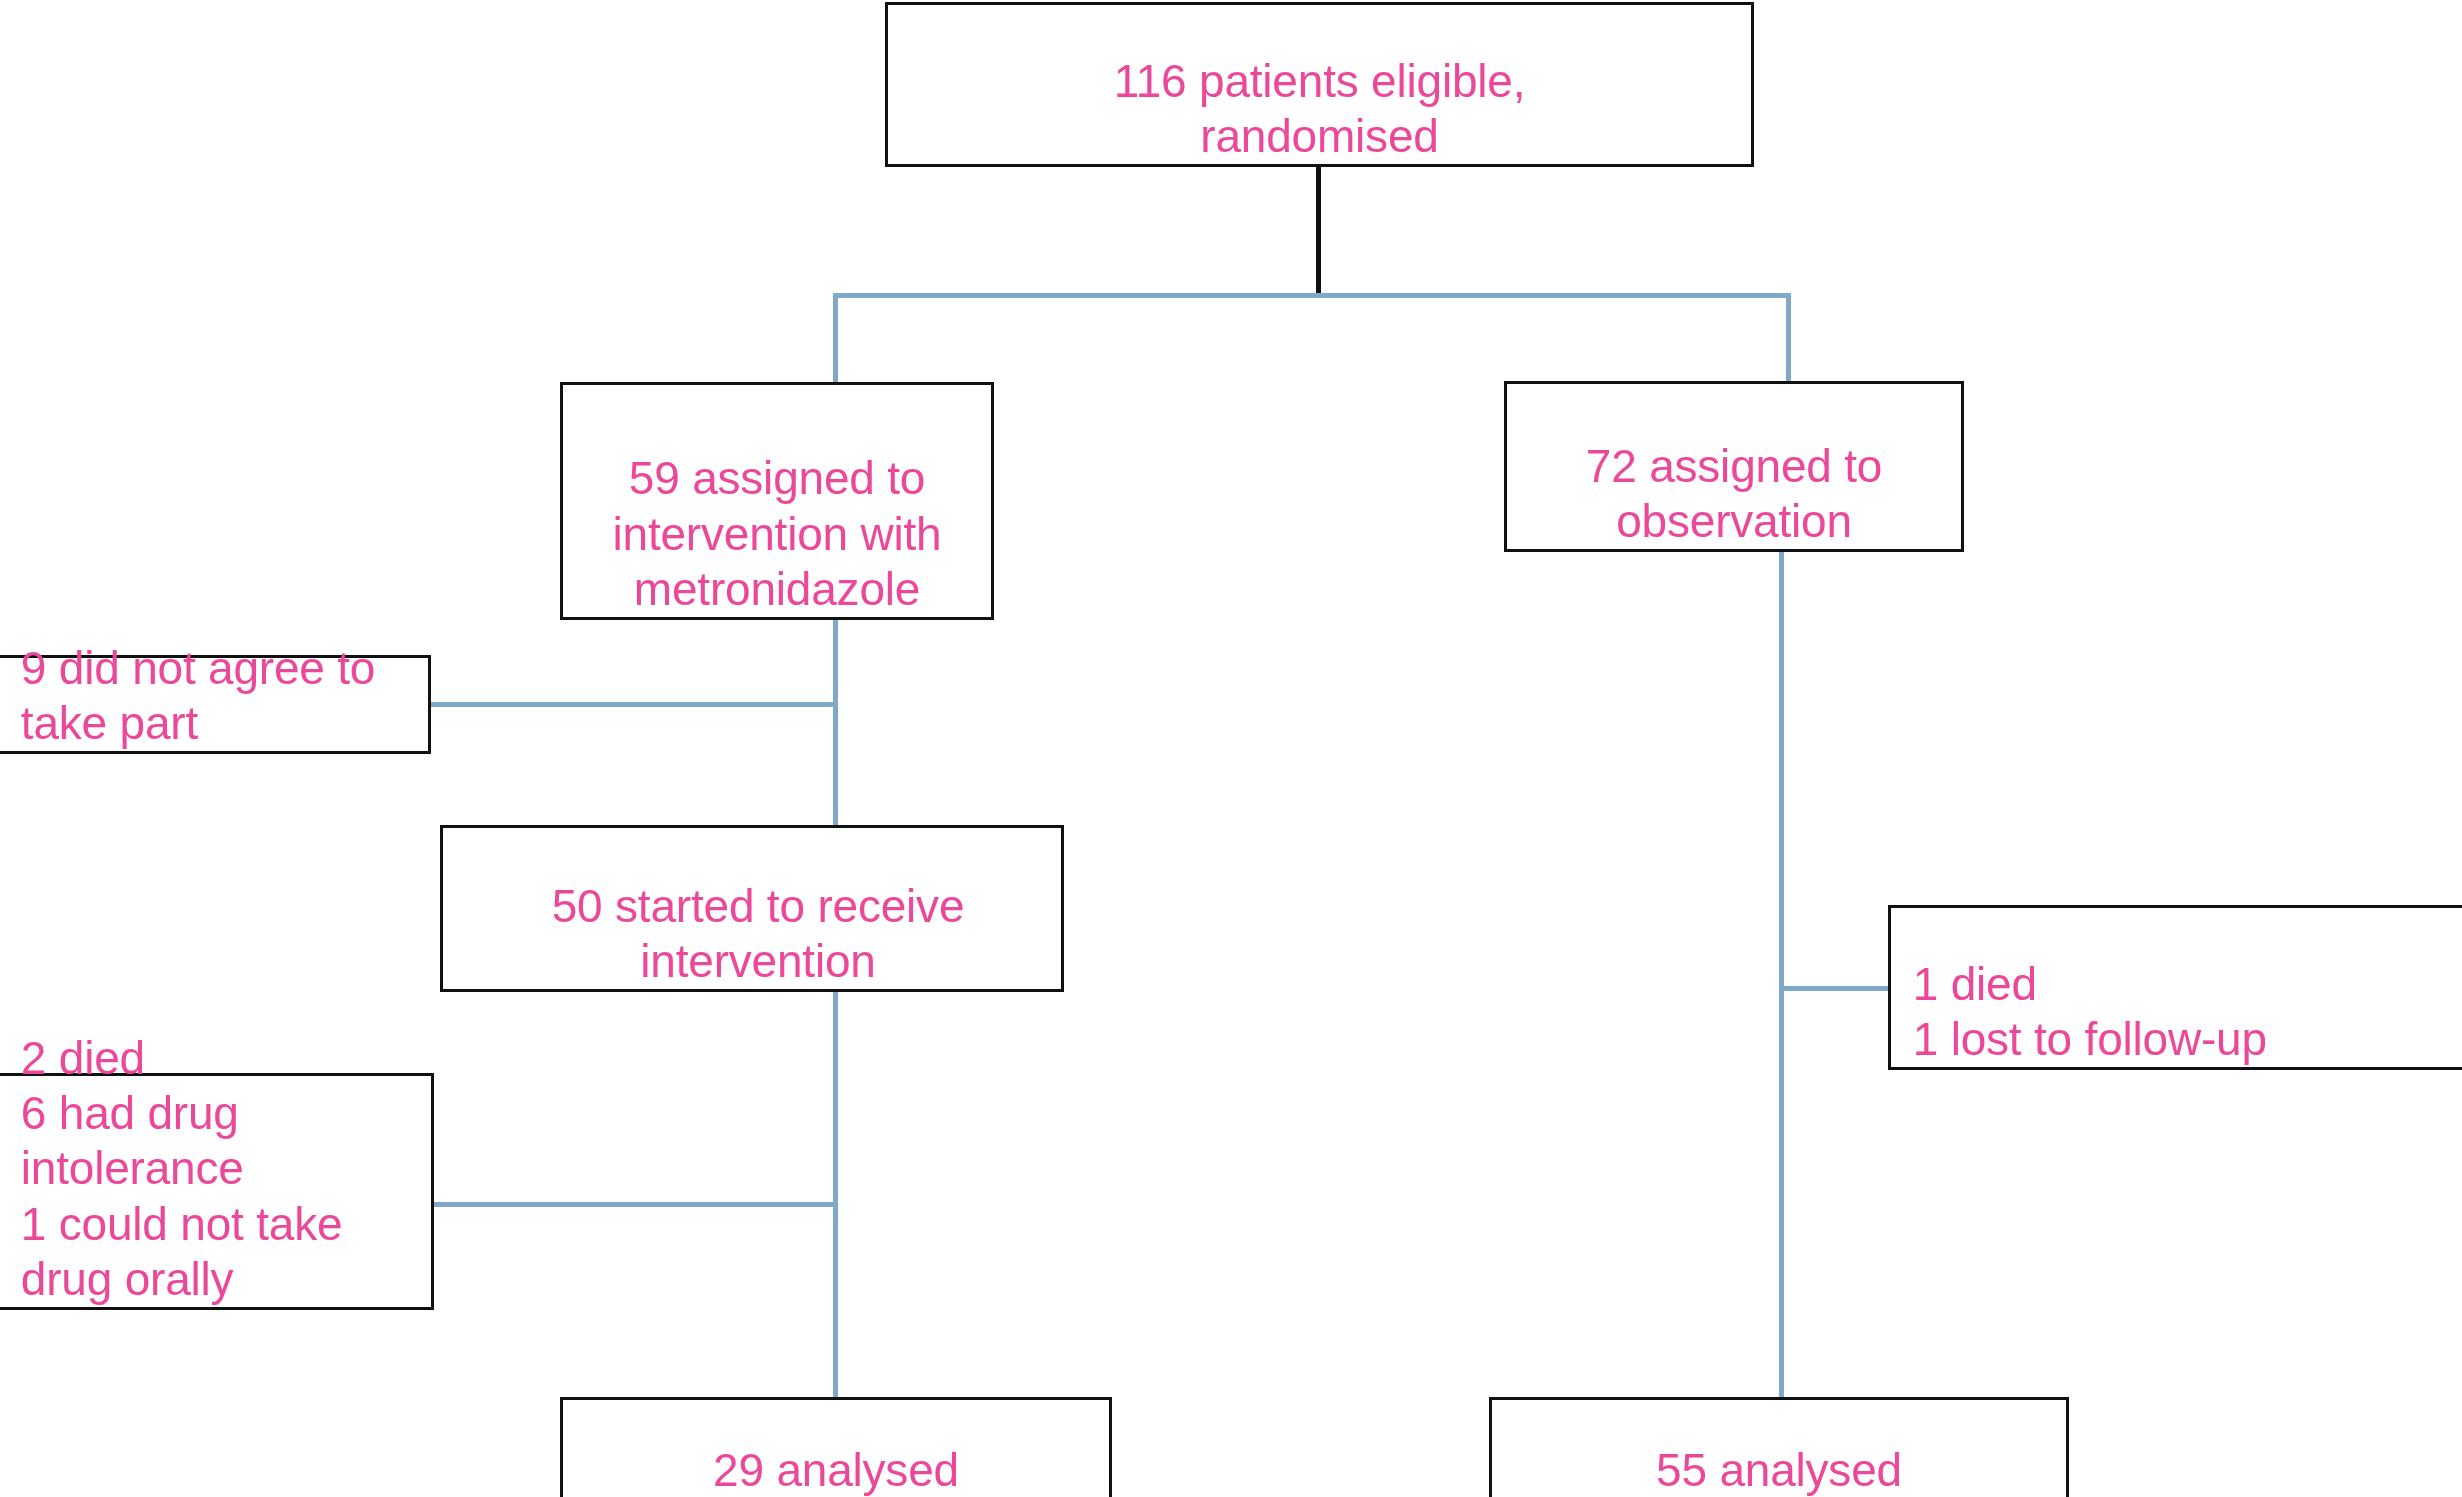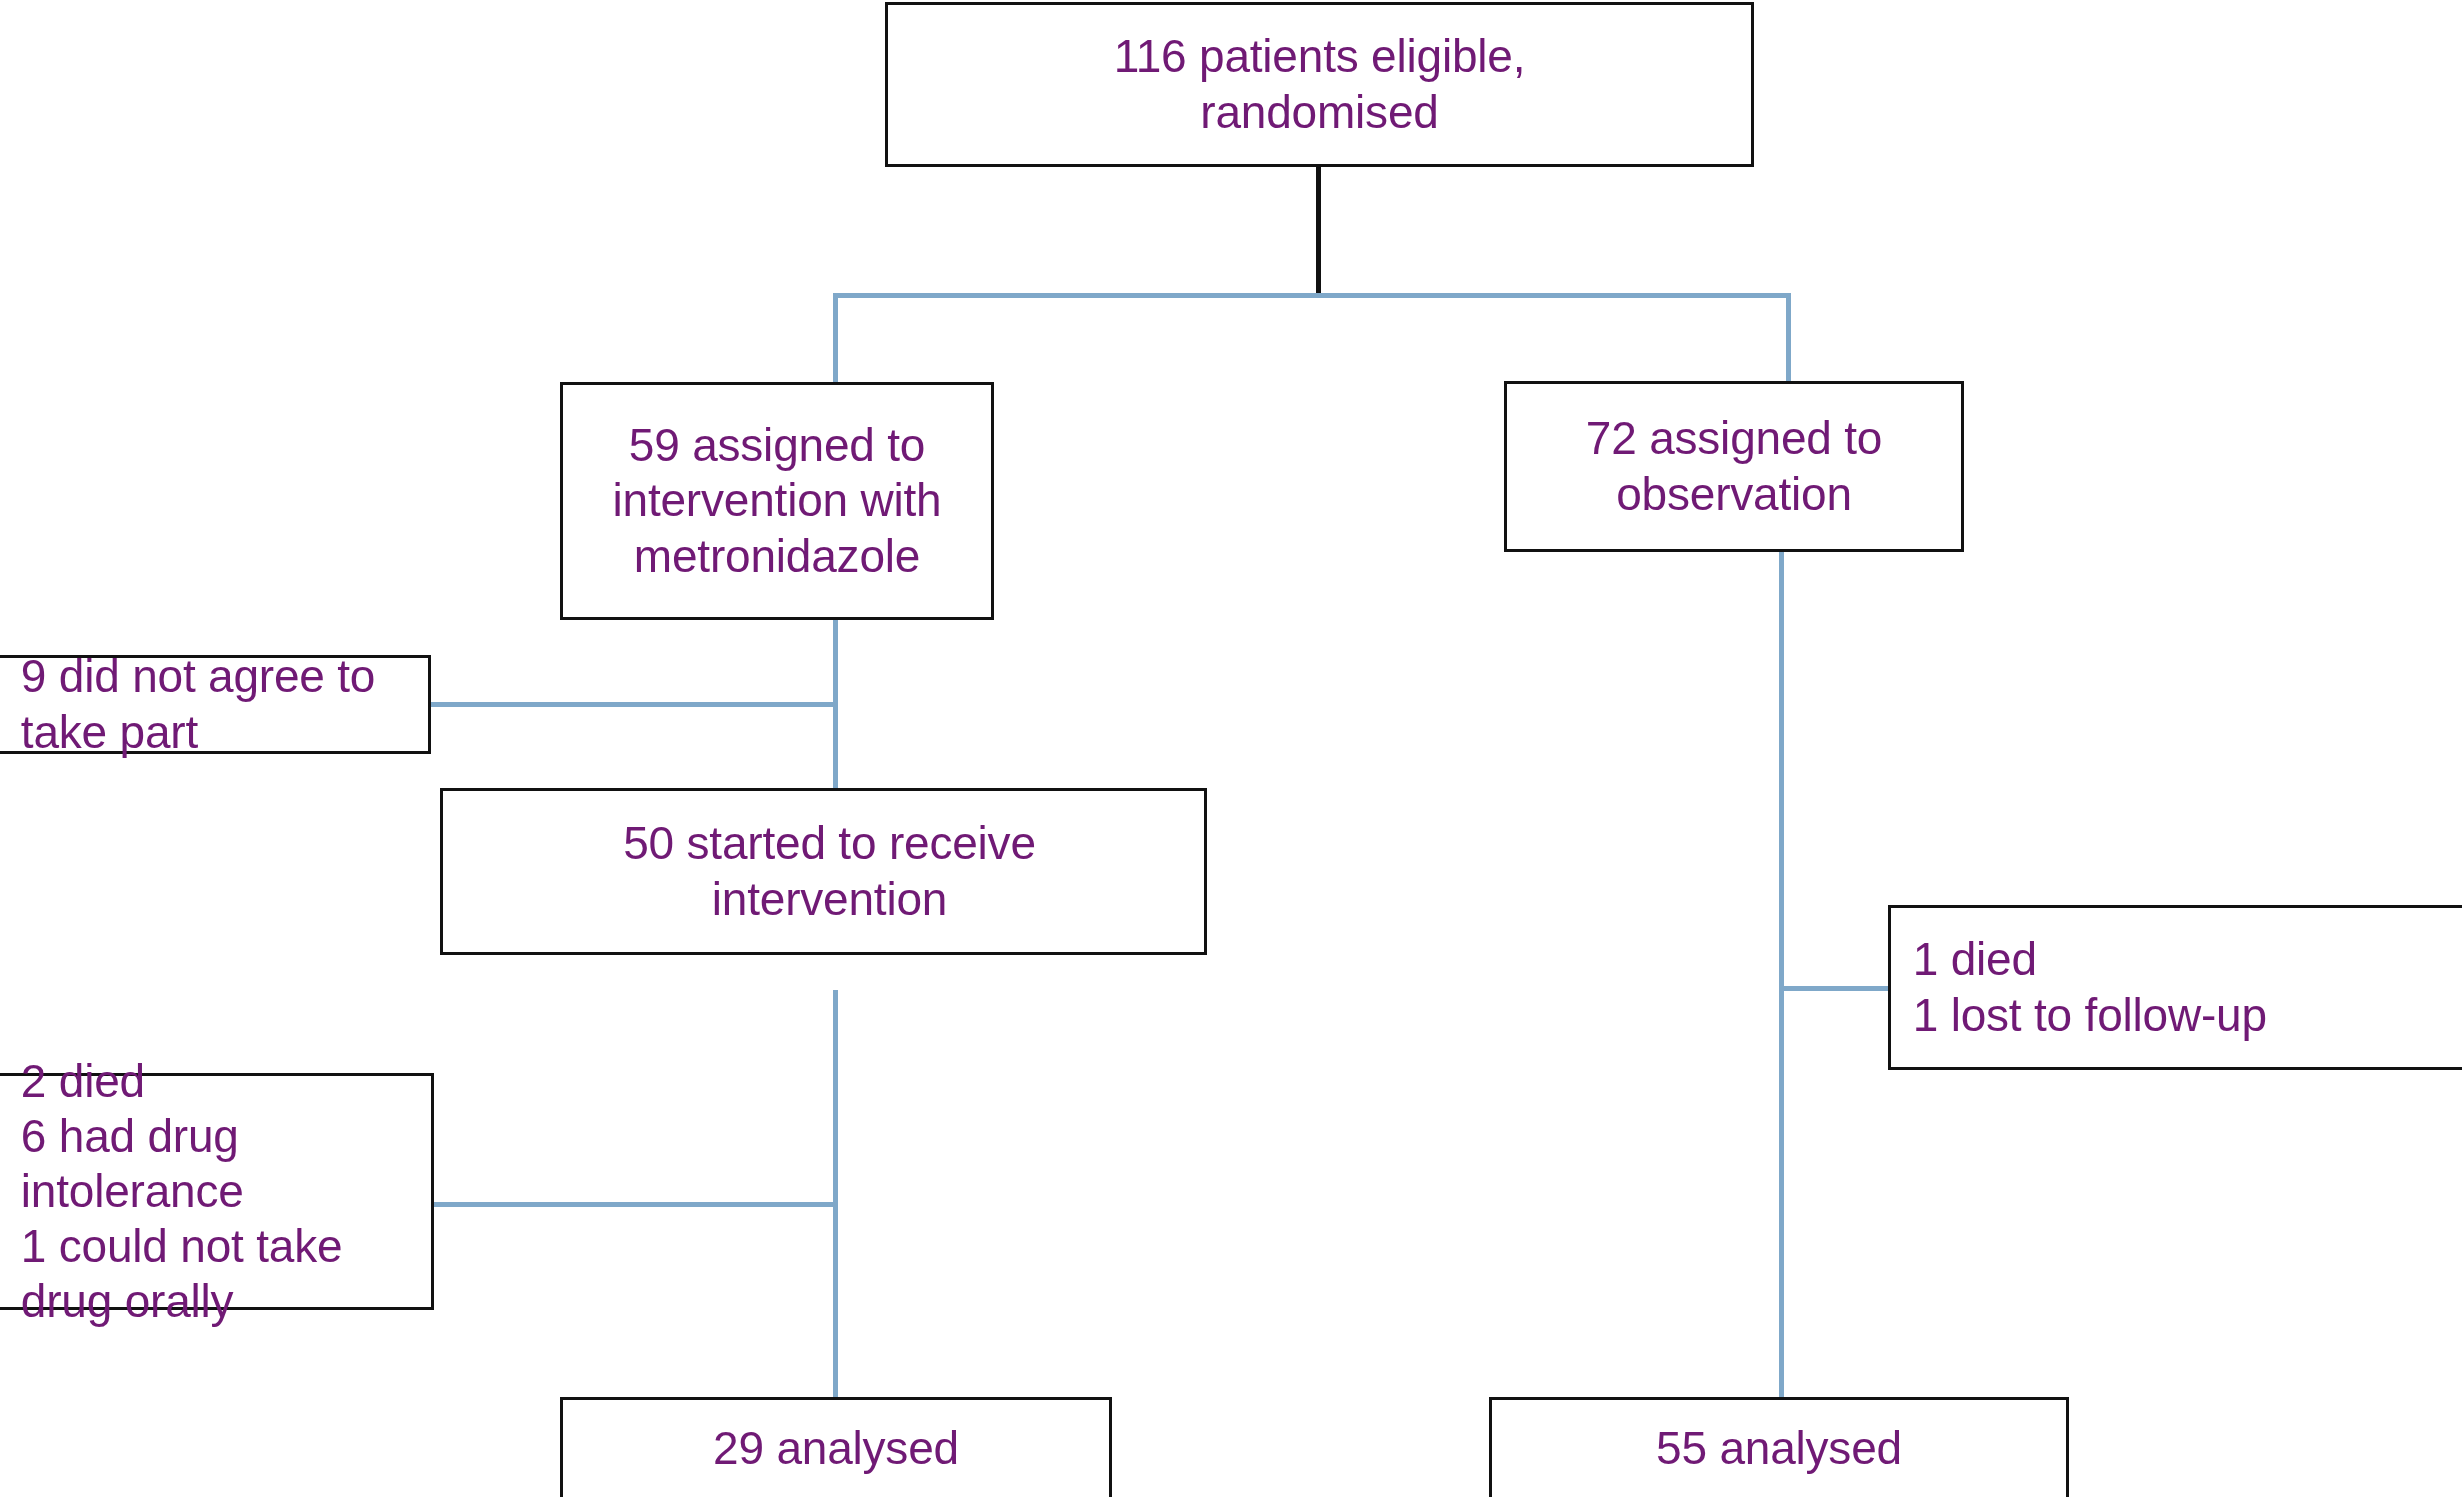--- a/index.html
+++ b/index.html
@@ -15,23 +15,23 @@
     background: #ffffff;
     font-family: "Liberation Sans", sans-serif;
     overflow: hidden;
   }
   .flow-box {
     position: absolute;
     box-sizing: border-box;
     border: 3.9px solid #111111;
     background: #ffffff;
     display: flex;
-    align-items: center;
+    align-items: flex-end;
     justify-content: center;
-    color: #701a75;
+    color: #ec4899;
     font-size: 46px;
     line-height: 1.20;
     letter-spacing: -0.2px;
     z-index: 3;
   }
   .flow-box .box-text {
     display: block;
     width: 100%;
     white-space: pre-line;
   }
@@ -79,21 +79,21 @@
 intervention with
 metronidazole</span>
       </div>
       <div class="flow-box align-center" style="left: 1504px; top: 381px; width: 460px; height: 171px;">
         <span class="box-text">72 assigned to
 observation</span>
       </div>
       <div class="flow-box align-left" style="left: -3.9px; top: 655px; width: 435px; height: 99px;">
         <span class="box-text">9 did not agree to take part</span>
       </div>
-      <div class="flow-box align-center" style="left: 440px; top: 788px; width: 767px; height: 167px; padding-left: 12px;">
+      <div class="flow-box align-center" style="left: 440px; top: 825px; width: 624px; height: 167px; padding-left: 12px;">
         <span class="box-text">50 started to receive
 intervention</span>
       </div>
       <div class="flow-box align-left" style="left: -3.9px; top: 1073px; width: 438px; height: 237px;">
         <span class="box-text">2 died
 6 had drug intolerance
 1 could not take drug orally</span>
       </div>
       <div class="flow-box align-left" style="left: 1888px; top: 905px; width: 585px; height: 165px;">
         <span class="box-text">1 died

